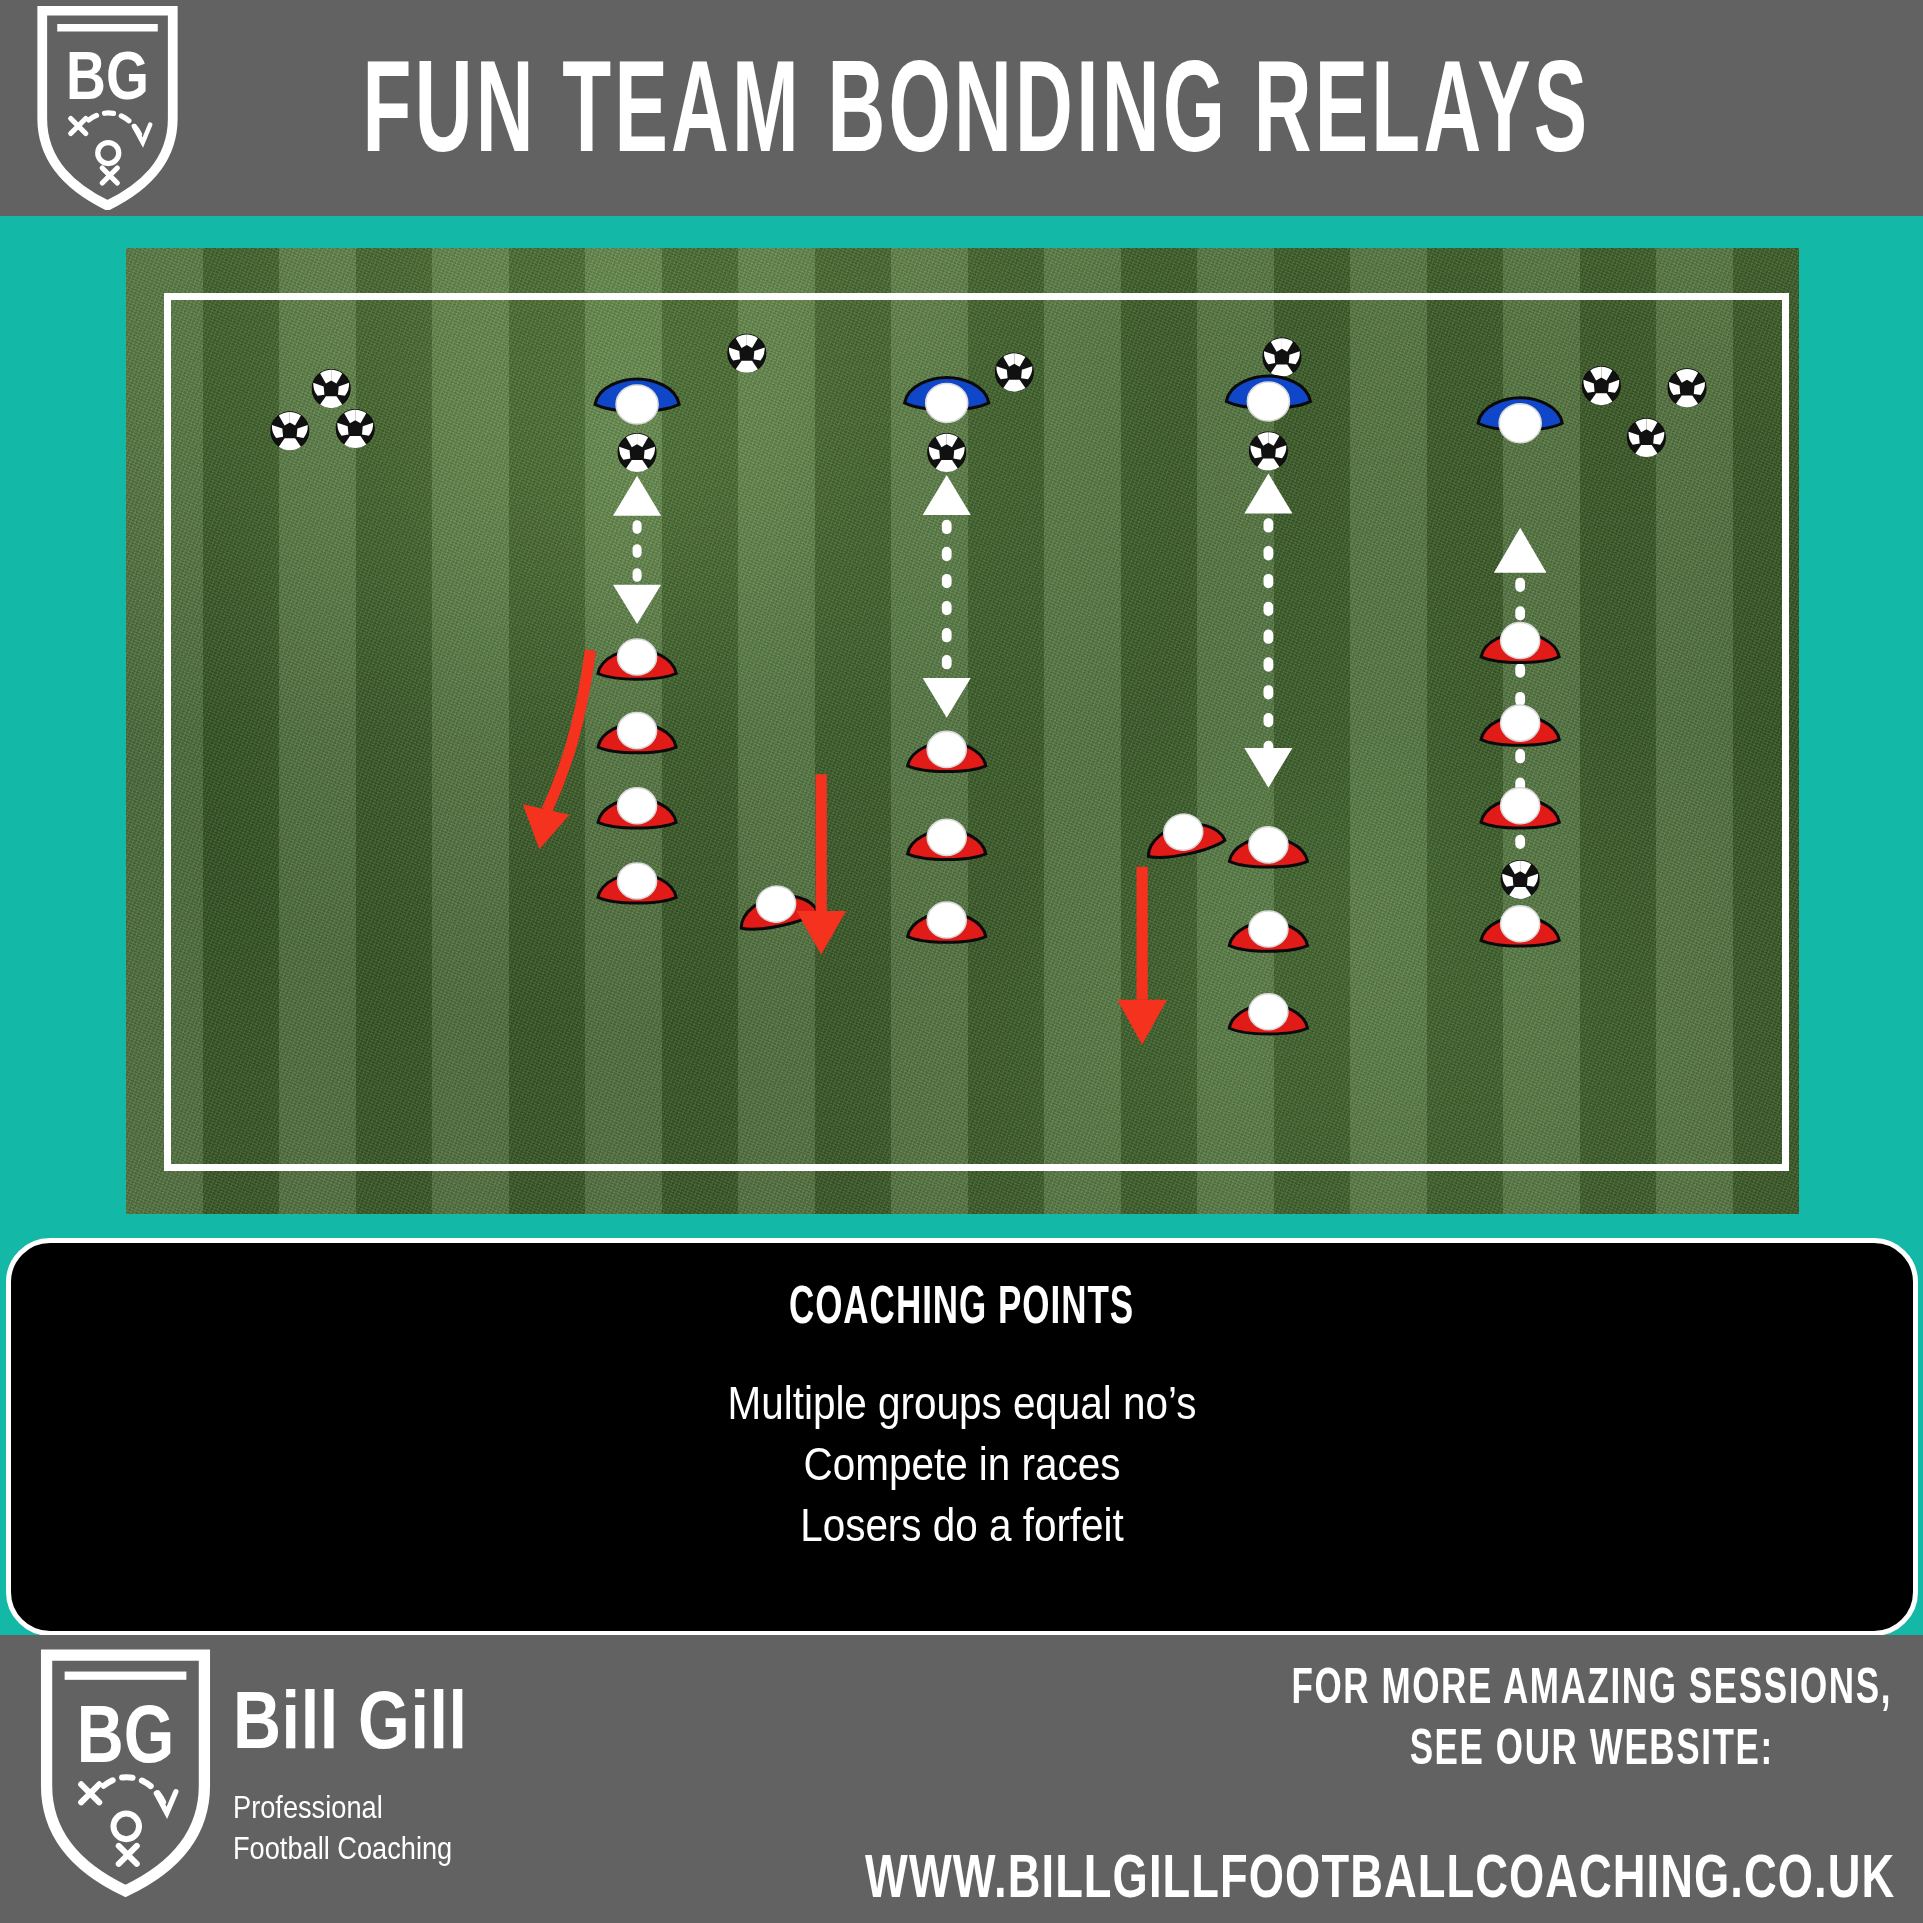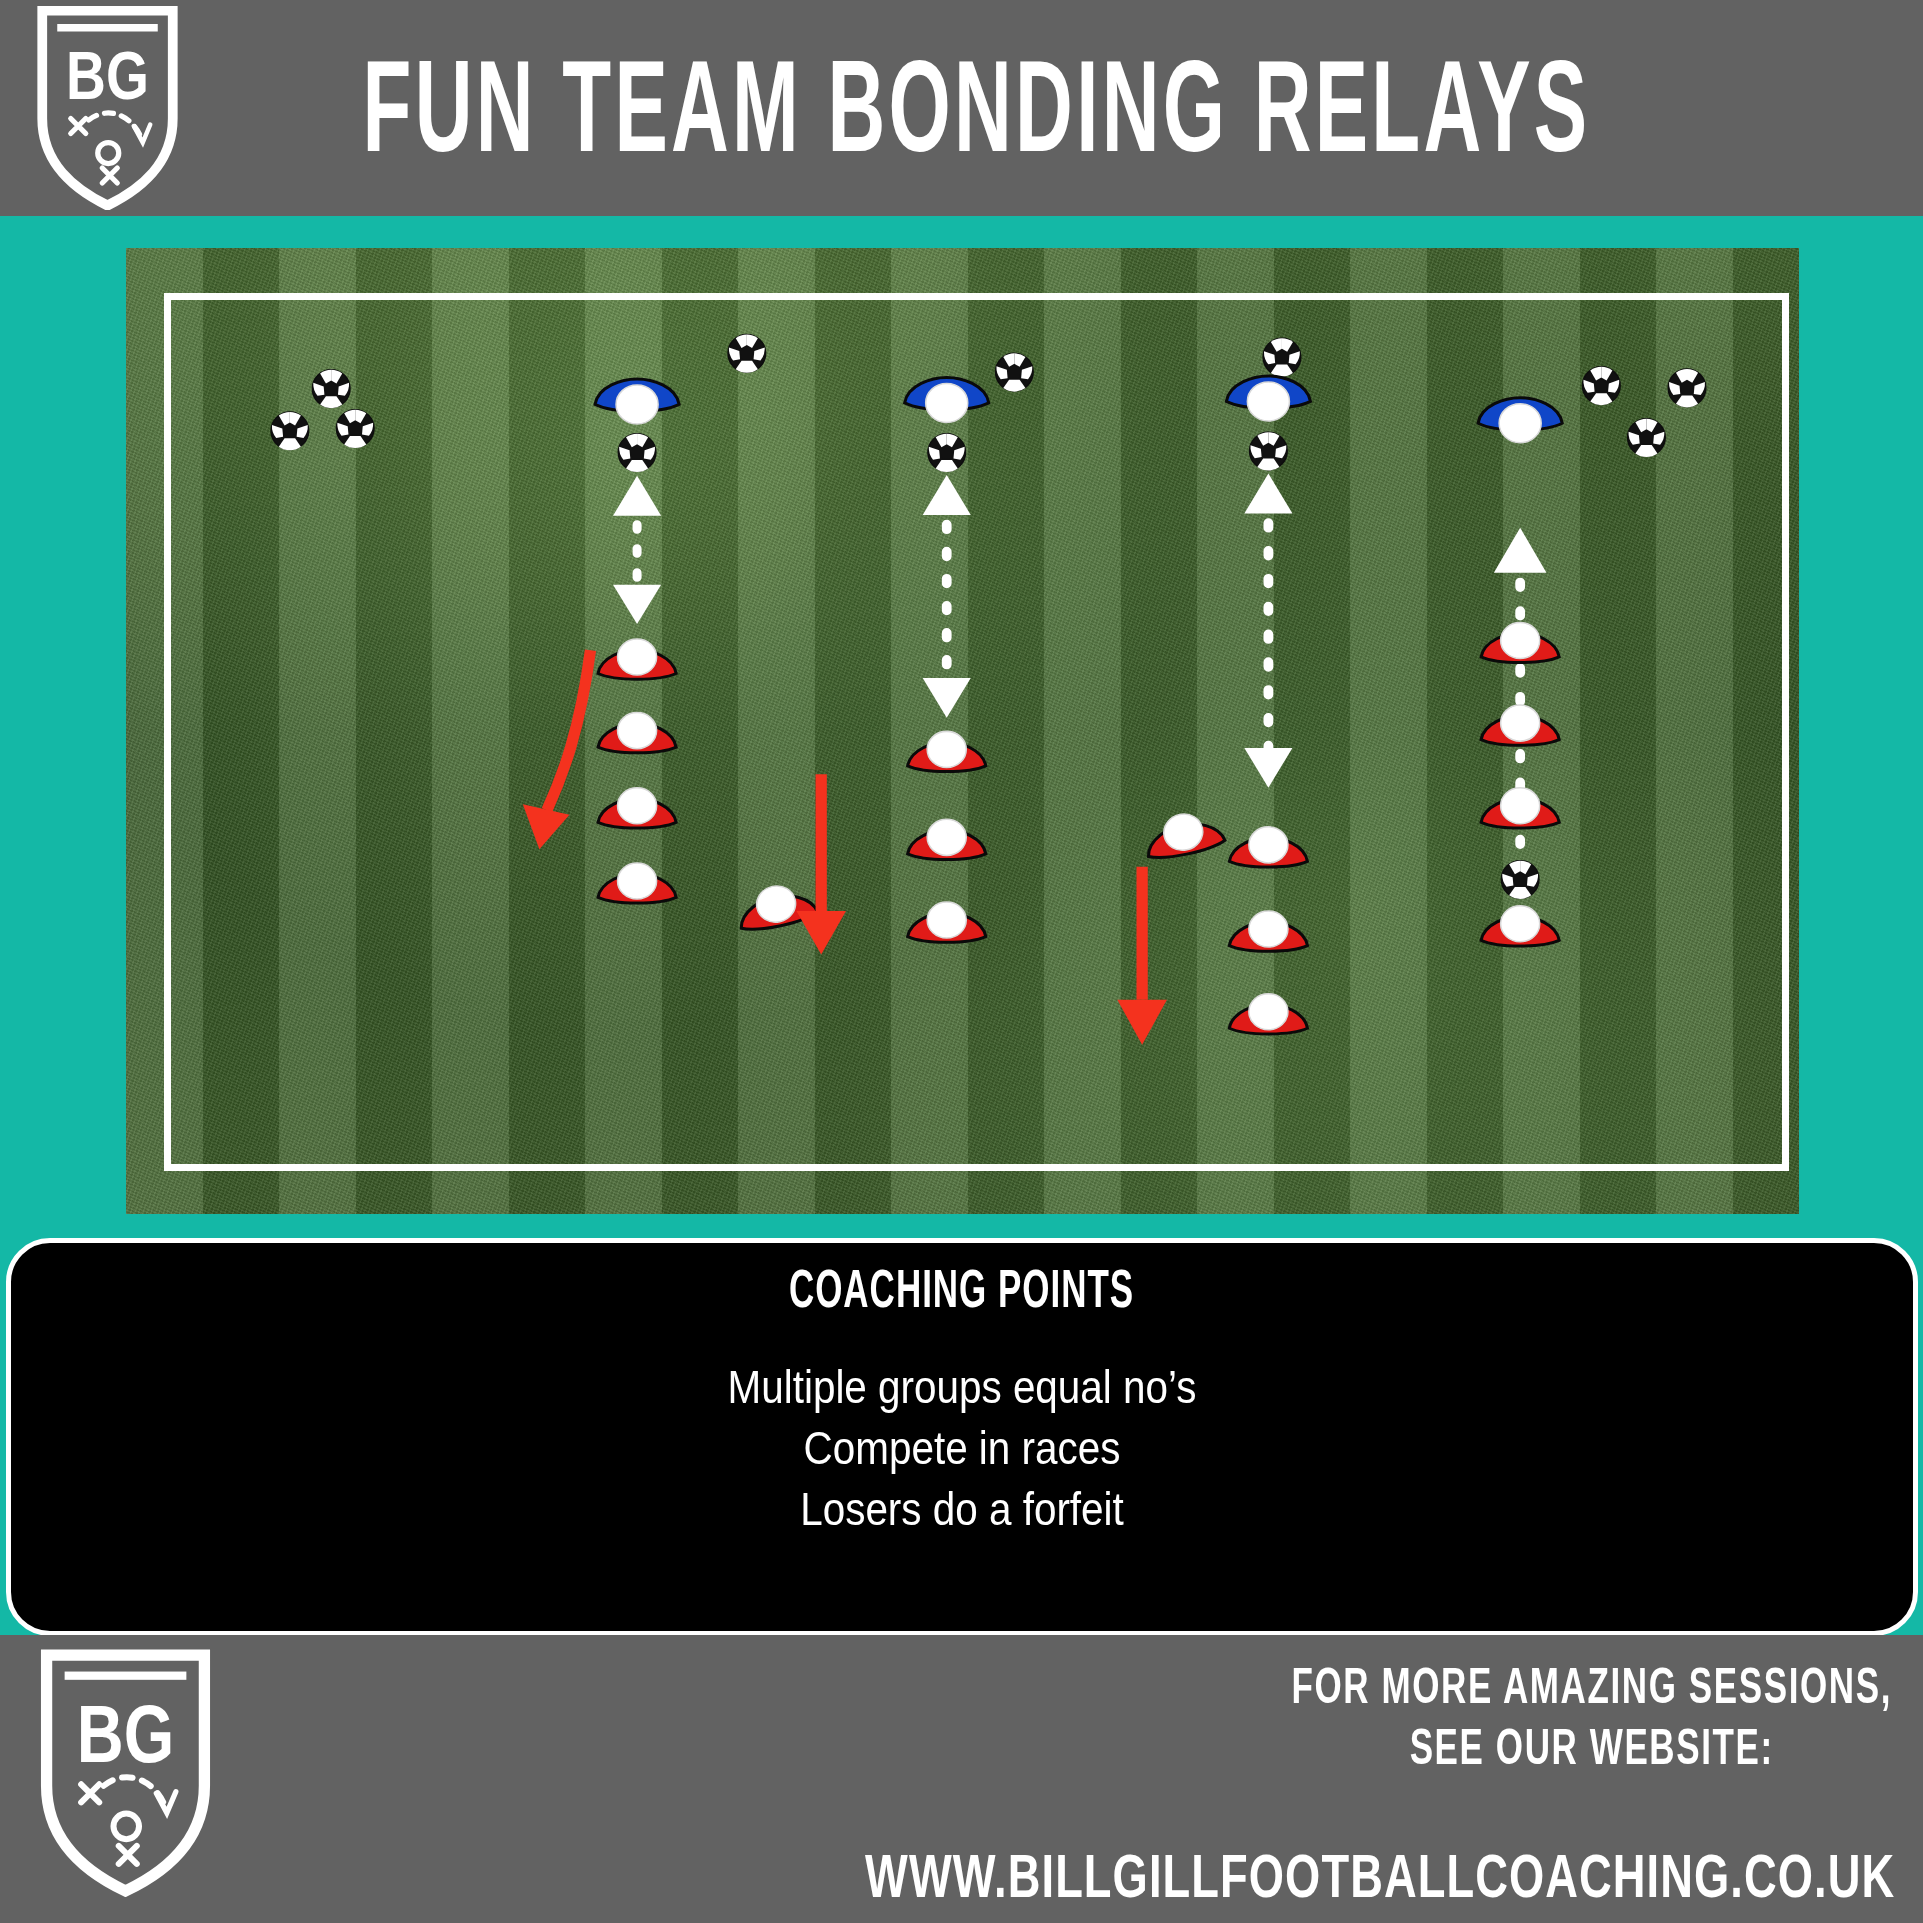--- a/index.html
+++ b/index.html
@@ -93,21 +93,21 @@
     padding: 0 6px;
   }
   .info-box {
     flex: 1 1 0;
     background: #000;
     border: 5.3px solid #ffffff;
     border-radius: 44px;
     display: flex;
     flex-direction: column;
     align-items: center;
-    padding-top: 18px;
+    padding-top: 34px;
   }
   .box-title {
     color: #fff;
     font-size: 53px;
     font-weight: 700;
     letter-spacing: 1.5px;
     transform: scaleX(0.66);
     white-space: nowrap;
     line-height: 1.05;
   }
@@ -415,20 +415,27 @@
         <g stroke="#ffffff" stroke-width="8" fill="none" stroke-linecap="round">
           <path d="M56 180 L80 204 M80 180 L56 204"></path>
           <path d="M116 236 m-17 0 a17 17 0 1 0 34 0 a17 17 0 1 0 -34 0"></path>
           <path d="M106 262 L130 286 M130 262 L106 286"></path>
           <path d="M86 182 C116 158 154 174 168 210" stroke-dasharray="14 13"></path>
           <path d="M156 192 L170 218 L182 190" stroke-width="7"></path>
         </g>
       </svg>
     </div>
 
+    <div class="footer-brand">
+      <div class="brand-name">Bill Gill</div>
+      <div class="brand-sub">
+        <span style="display:block">Professional</span>
+        <span style="display:block">Football Coaching</span>
+      </div>
+    </div>
 
     <div class="footer-right">
       <div class="cta-l1">FOR MORE AMAZING SESSIONS,</div>
       <div class="cta-l2">SEE OUR WEBSITE:</div>
     </div>
 
     <div class="footer-url">WWW.BILLGILLFOOTBALLCOACHING.CO.UK</div>
   </div>
 
 </div>

